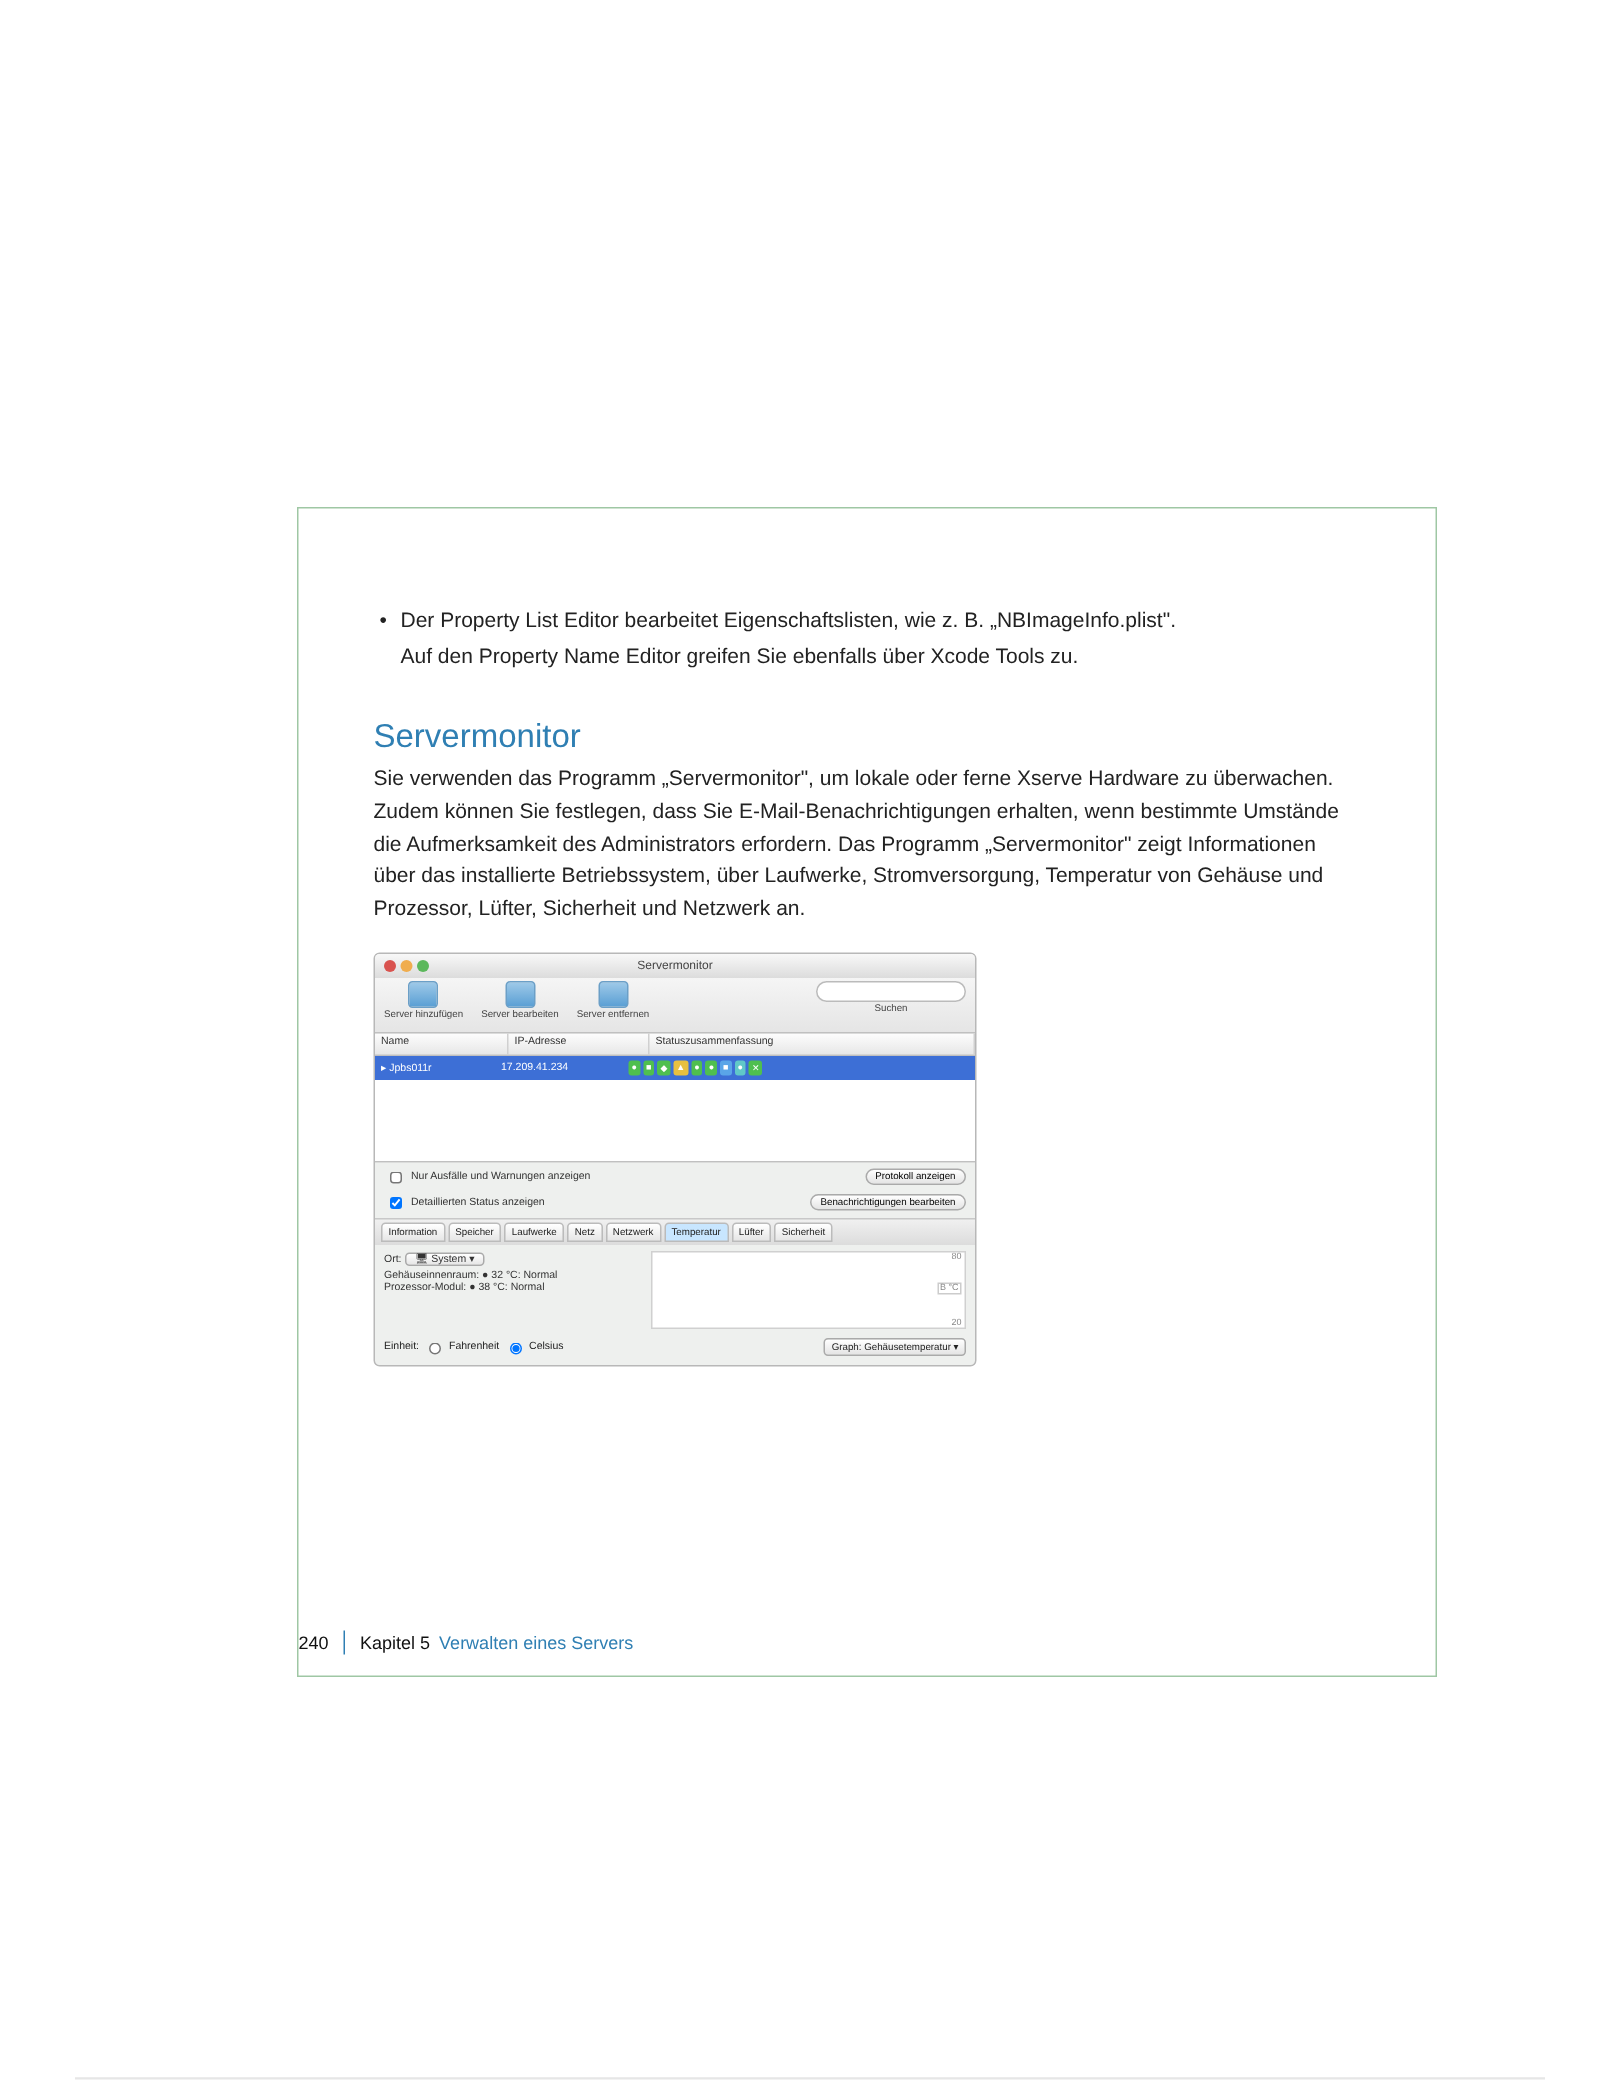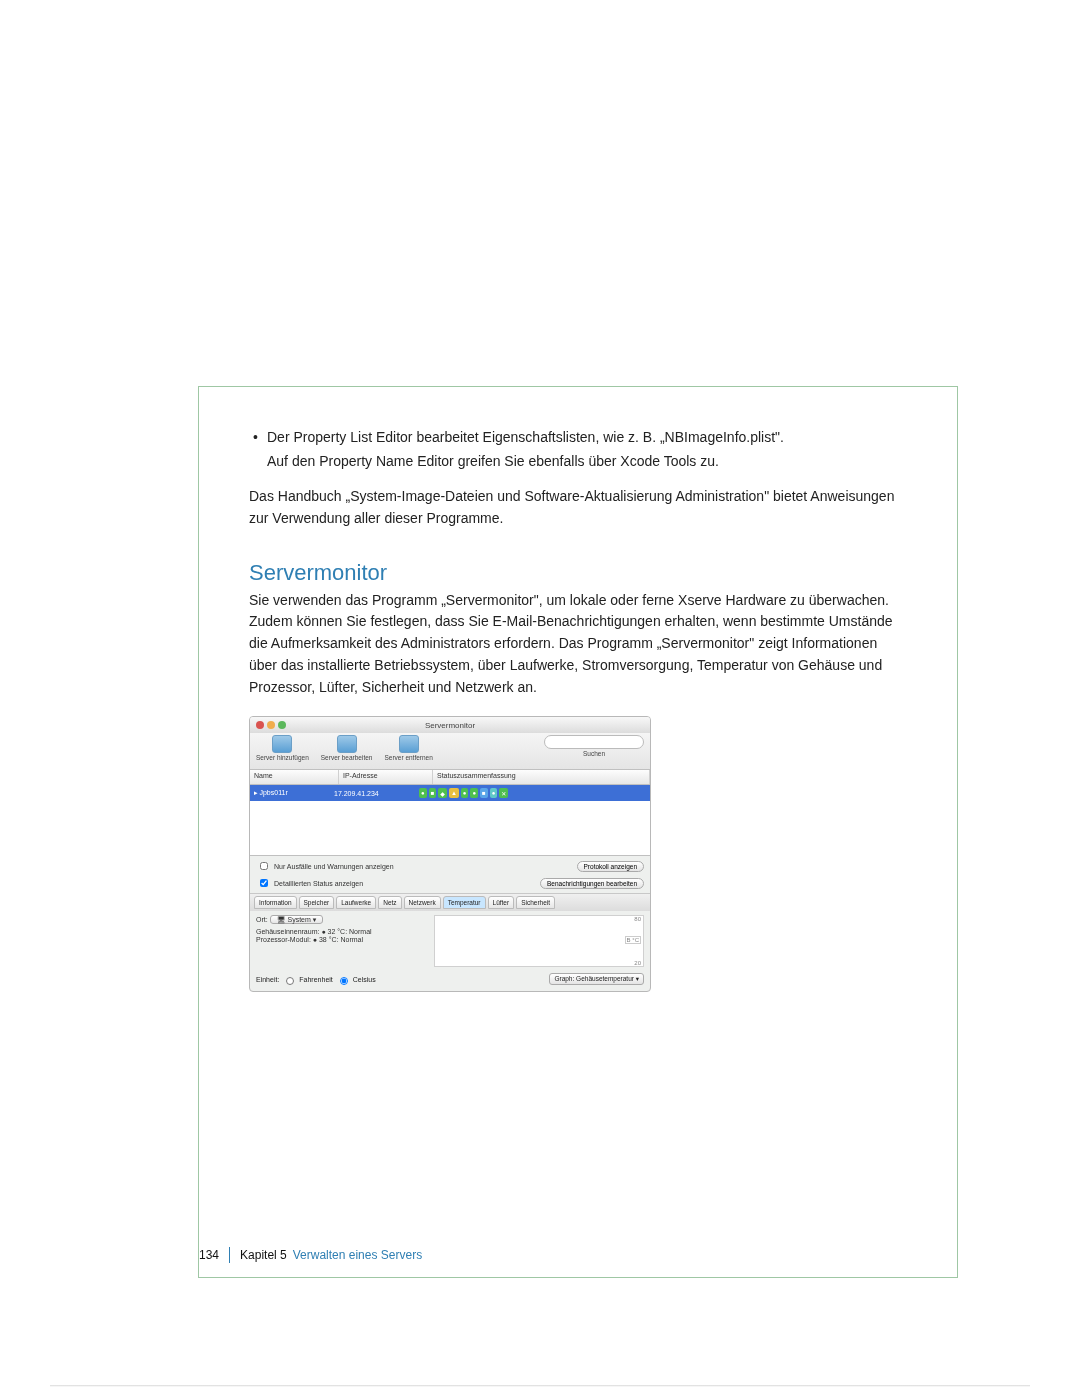--- a/index.html
+++ b/index.html
@@ -10,25 +10,24 @@
     color: #222;
     width: 1080px;
     height: 1397px;
     position: relative;
   }
   .page-frame {
     position: absolute;
     left: 198px;
     top: 338px;
     width: 760px;
-    height: 892px;
+    height: 780px;
     border: 1px solid #9fc7a4;
-    padding: 40px 50px 20px 50px;
+    padding: 64px 50px 20px 50px;
     box-sizing: border-box;
-    margin-top: 48px;
   }
   .bullet-line {
     font-size: 14px;
     line-height: 1.55;
     padding-left: 18px;
     position: relative;
     margin-bottom: 2px;
   }
   .bullet-line:before {
     content: "•";
@@ -135,21 +134,20 @@
   .sheet-shadow { position:absolute; left:50px; right:50px; bottom:10px; height:2px; background:linear-gradient(rgba(0,0,0,0.15),transparent);}
 </style>
 </head>
 <body>
 
 <div class="page-frame">
 
   <div class="bullet-line">Der Property List Editor bearbeitet Eigenschaftslisten, wie z. B. „NBImageInfo.plist".</div>
   <div class="bullet-sub">Auf den Property Name Editor greifen Sie ebenfalls über Xcode Tools zu.</div>
 
-  <div class="paragraph">Das Handbuch „System-Image-Dateien und Software-Aktualisierung Administration" bietet Anweisungen zur Verwendung aller dieser Programme.</div>
 
   <div class="section-heading">Servermonitor</div>
   <div class="paragraph" style="margin-top:2px;">Sie verwenden das Programm „Servermonitor", um lokale oder ferne Xserve Hardware zu überwachen. Zudem können Sie festlegen, dass Sie E-Mail-Benachrichtigungen erhalten, wenn bestimmte Umstände die Aufmerksamkeit des Administrators erfordern. Das Programm „Servermonitor" zeigt Informationen über das installierte Betriebssystem, über Laufwerke, Stromversorgung, Temperatur von Gehäuse und Prozessor, Lüfter, Sicherheit und Netzwerk an.</div>
 
   <div class="app-shot">
     <div class="app-titlebar">
       <span class="tl-btn tl-red"></span>
       <span class="tl-btn tl-yellow"></span>
       <span class="tl-btn tl-green"></span>
       <span class="app-title">Servermonitor</span>
@@ -243,20 +241,20 @@
           <input type="radio" name="u" checked="" style=""> 
           <span>Celsius</span>
         </label>
       <span class="graph-sel">
         <span>Graph:</span> <span>Gehäusetemperatur</span> ▾
       </span>
     </div>
   </div>
 
   <div class="page-footer">
-    <span class="pf-num">134</span>
+    <span class="pf-num">240</span>
     <span class="pf-divider"></span>
     <span class="pf-chapter">Kapitel 5</span>
     <span class="pf-title">Verwalten eines Servers</span>
   </div>
 </div>
 
 <div class="sheet-shadow"></div>
 
 </body></html>

